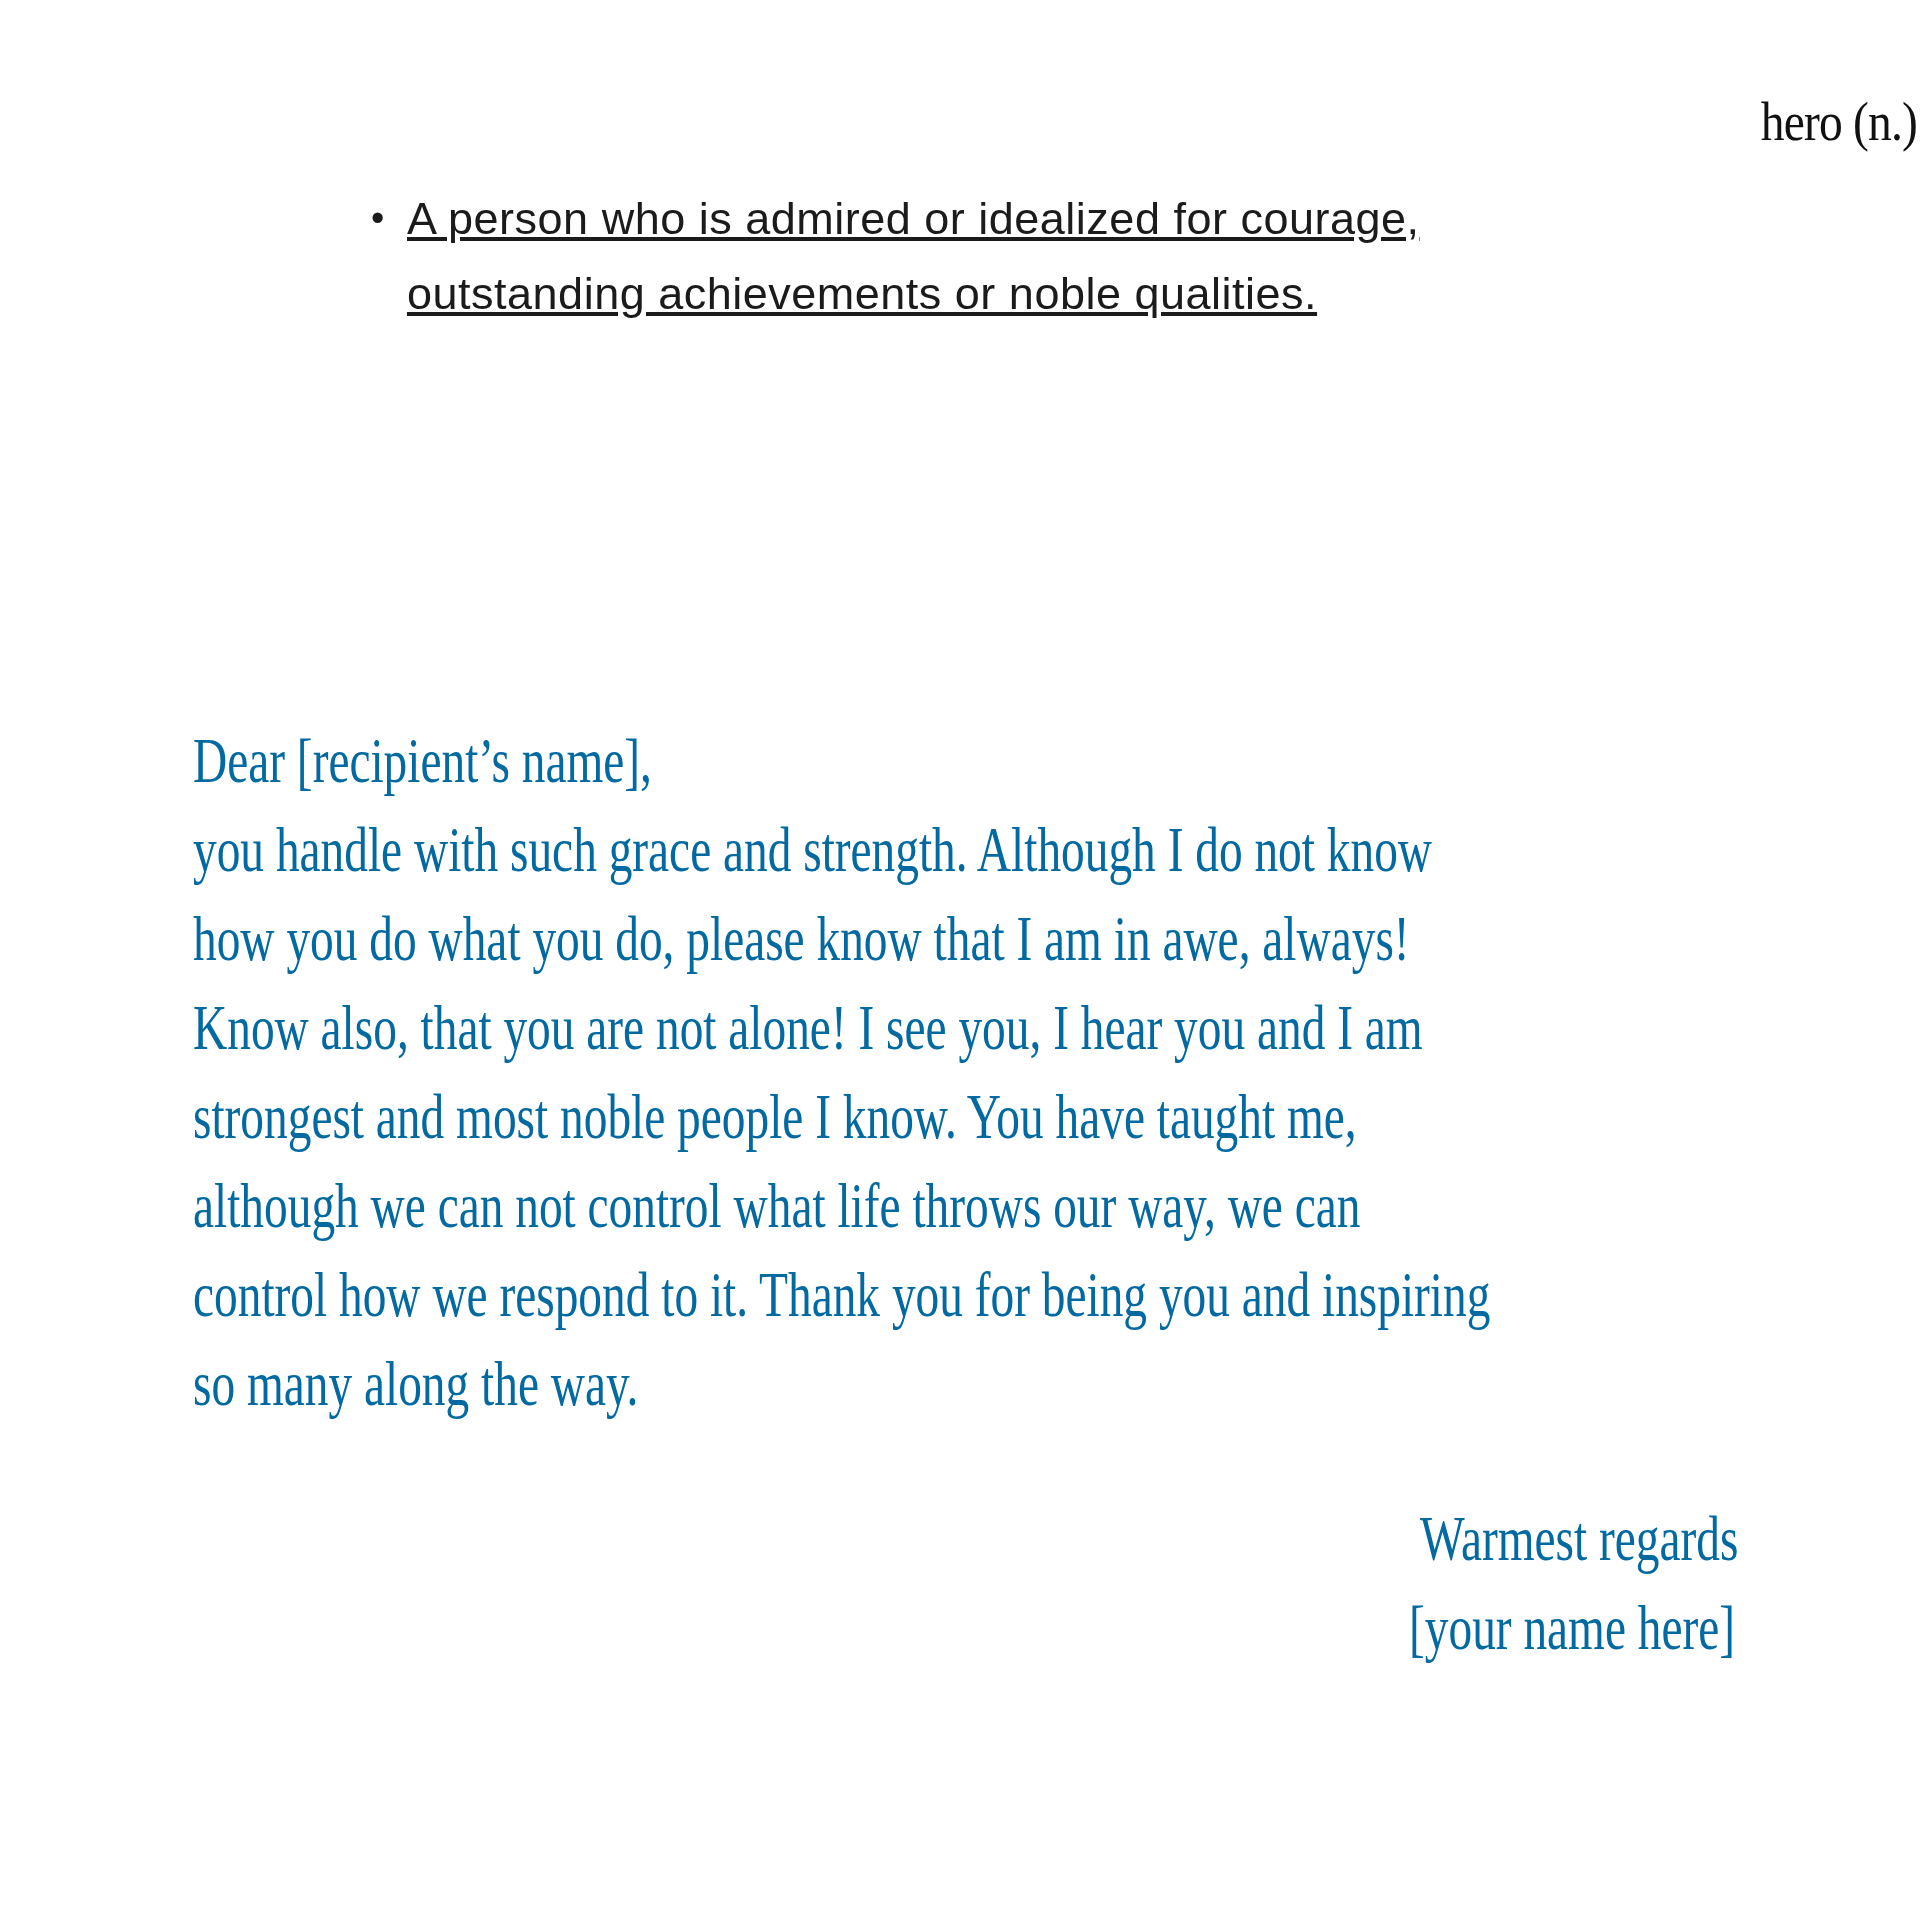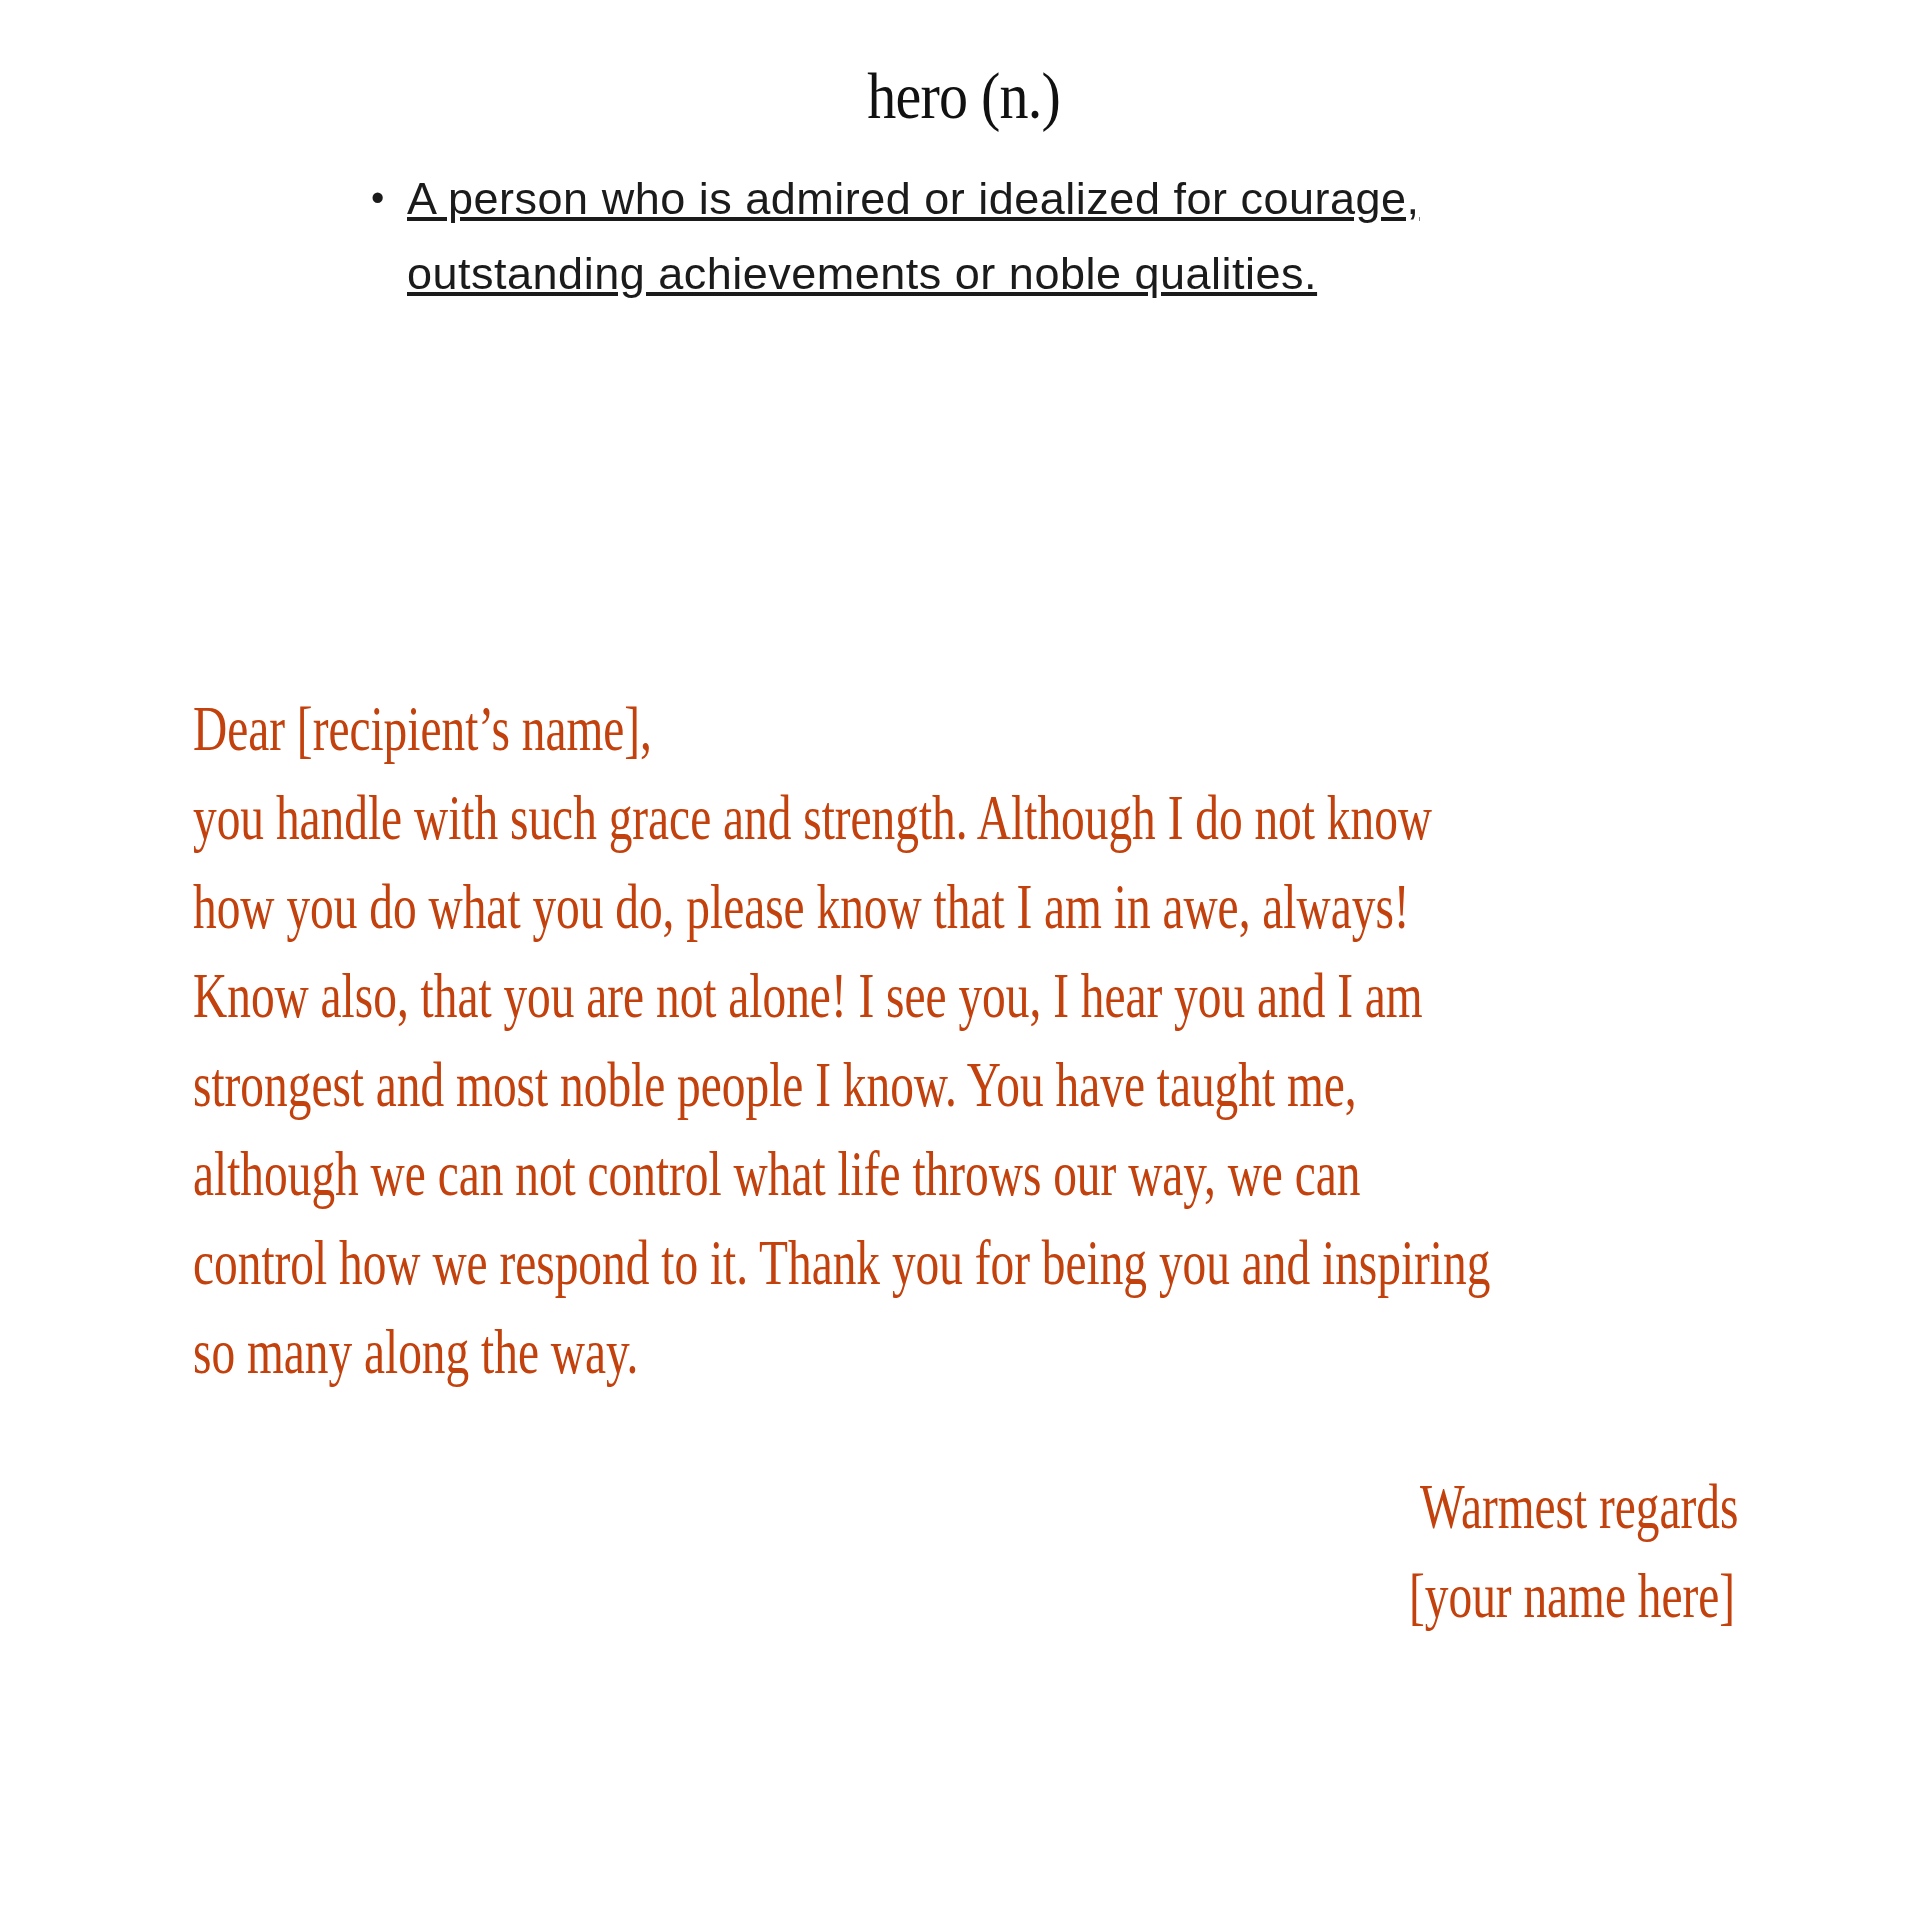--- a/index.html
+++ b/index.html
@@ -14,25 +14,25 @@
   }
   .page {
     width: 1928px;
     height: 1928px;
     background: #ffffff;
     position: relative;
   }
 
   
   .def-title {
-    margin-top: 63px;
-    text-align: center;
+    margin-top: 95px;
+    text-align: right;
     font-family: "Liberation Serif", serif;
     font-weight: 400;
-    font-size: 66px;
+    font-size: 54px;
     line-height: 1.0;
     letter-spacing: -0.9px;
   }
   .def-title .condense-center {
     display: inline-block;
     transform: scaleX(0.88);
     transform-origin: 50% 50%;
     white-space: nowrap;
   }
   .definition {
@@ -63,21 +63,21 @@
   }
 
   
   .letter {
     position: absolute;
     left: 193px;
     top: 621px;
     width: 1657px;
     font-family: "Liberation Serif", serif;
     font-size: 64px;
-    color: #c2410c;
+    color: #0369a1;
   }
   .line {
     height: 89px;
     line-height: 89px;
     white-space: nowrap;
   }
   .condense {
     display: inline-block;
     transform: scaleX(0.74);
     transform-origin: 0 50%;

